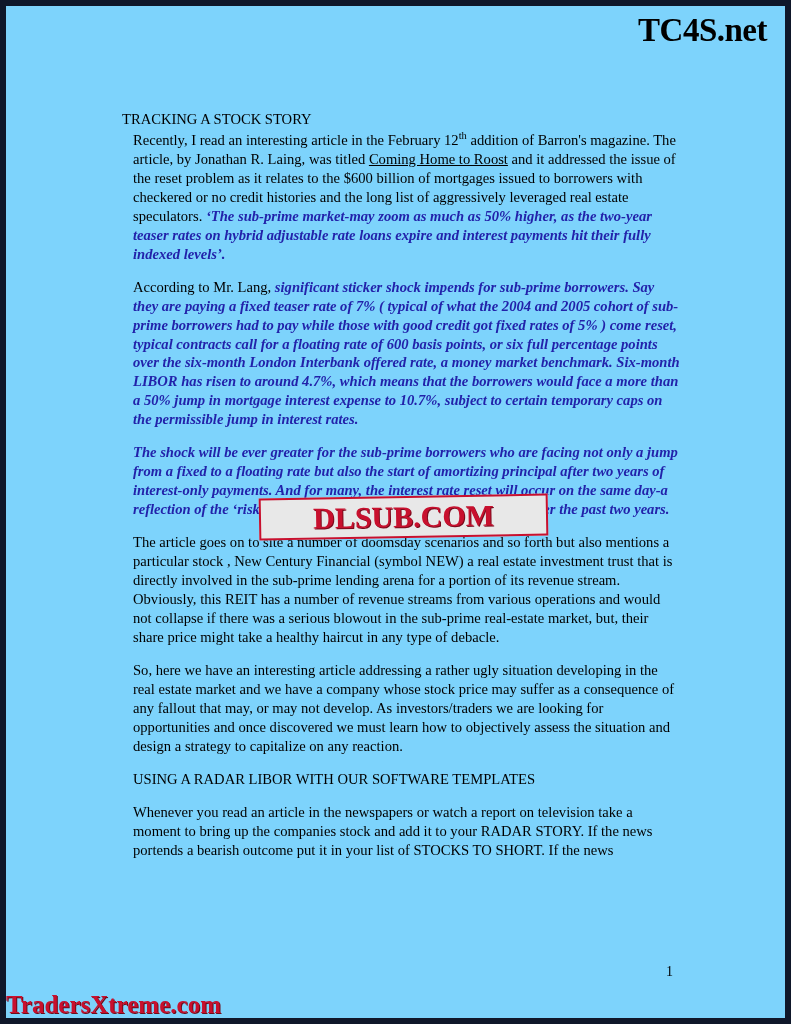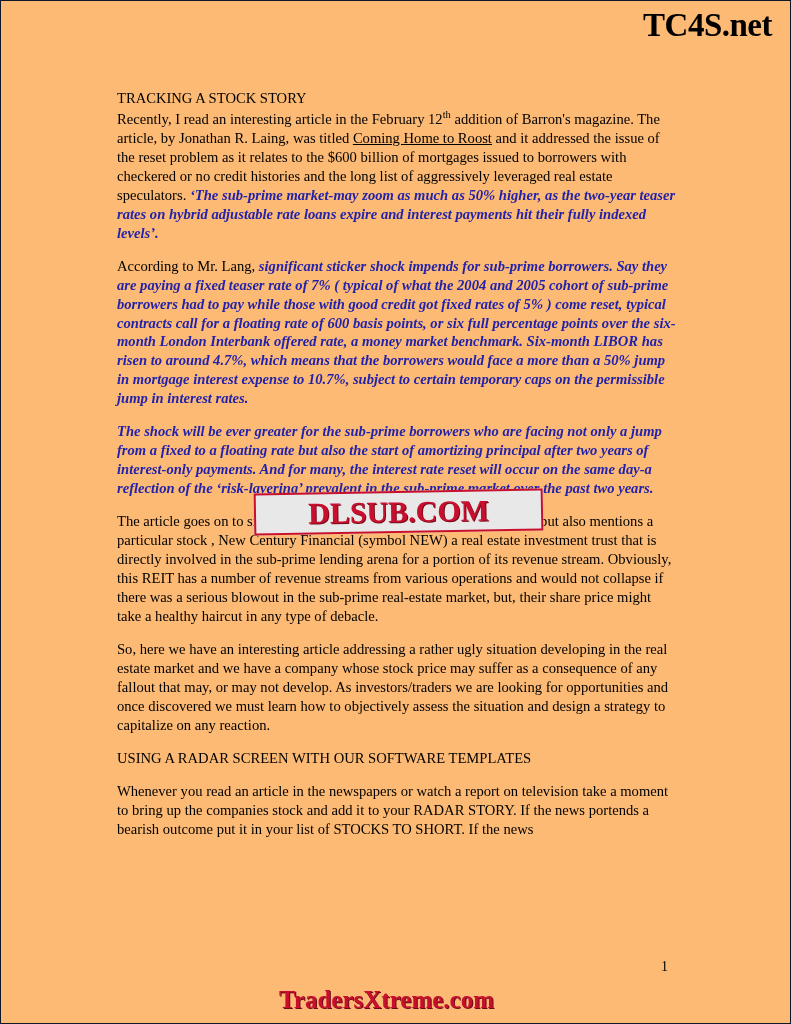--- a/index.html
+++ b/index.html
@@ -13,59 +13,59 @@
     position: relative;
     font-family: "Liberation Serif", serif;
     color: #000000;
     overflow: hidden;
   }
   .page {
     position: absolute;
     left: 0; top: 0;
     width: 791px;
     height: 1024px;
-    border: 1px solid #0f172a;
+    border: 6px solid #0f172a;
     box-sizing: border-box;
-    background: #fdba74;
+    background: #7dd3fc;
   }
   .watermark-top {
     position: absolute;
     top: 6px;
     right: 18px;
     font-family: "Liberation Serif", serif;
     font-weight: bold;
     font-size: 33px;
     color: #000000;
     letter-spacing: -0.5px;
   }
   .content {
     position: absolute;
     left: 116px;
     top: 88px;
     width: 560px;
     font-size: 14.6px;
     line-height: 1.30;
   }
   p {
-    margin: 0 0 14px 0;
+    margin: 0 0 14px 11px;
     text-align: left;
   }
   .blue-italic {
     color: #2222aa;
     font-style: italic;
     font-weight: bold;
   }
   .para-blue {
     color: #2222aa;
     font-style: italic;
     font-weight: bold;
   }
   .underline { text-decoration: underline; }
   sup { font-size: 0.72em; vertical-align: super; }
-  .heading { margin: 0 0 0 0; }
+  .heading { margin: 16px 0 0 0; }
 
   .watermark-center {
     position: absolute;
     left: 253px;
     top: 490px;
     width: 285px;
     height: 38px;
     background: #e8e8e8;
     border: 2px solid #c8102e;
     display: flex;
@@ -85,21 +85,21 @@
     position: absolute;
     left: 660px;
     top: 958px;
     font-size: 14px;
   }
   .watermark-bottom {
     position: absolute;
     left: 0;
     right: 18px;
     top: 985px;
-    text-align: center;
+    text-align: left;
     font-family: "Liberation Serif", serif;
     font-weight: bold;
     font-size: 25px;
     color: #c8102e;
     text-shadow: 1px 1px 0 #6d0b18;
   }
 </style>
 </head>
 <body>
 
@@ -115,21 +115,21 @@
 
 
     <p><span>According to Mr. Lang, </span><span class="blue-italic">significant sticker shock impends for sub-prime borrowers.  Say they are paying a fixed teaser rate of 7% ( typical of what the 2004 and 2005 cohort of sub-prime borrowers had to pay while those with good credit got fixed rates of 5% ) come reset, typical contracts call for a floating rate of 600 basis points, or six full percentage points over the six-month London Interbank offered rate, a money market benchmark.  Six-month LIBOR has risen to around 4.7%, which means that the borrowers would face a more than a 50% jump in mortgage interest expense to 10.7%, subject to certain temporary caps on the permissible jump in interest rates.</span></p>
 
     <p class="para-blue">The shock will be ever greater for the sub-prime borrowers who are facing not only a jump from a fixed to a floating rate but also the start of amortizing principal after two years of interest-only payments.  And for many, the interest rate reset will occur on the same day-a reflection of the ‘risk-layering’ prevalent in the sub-prime market over the past two years.</p>
 
     <p>The article goes on to site a number of doomsday scenarios and so forth but also mentions a particular stock , New Century Financial (symbol NEW) a real estate investment trust that is directly involved in the sub-prime lending arena for a  portion of its revenue stream. Obviously, this REIT has a number of revenue streams from various operations and would not collapse if there was a serious blowout in the sub-prime real-estate market, but, their share price might take a healthy haircut in any type of debacle.</p>
 
     <p>So, here we have an interesting article addressing a rather ugly situation developing in the real estate market and we have a company whose stock price may suffer as a consequence of any fallout that may, or may not develop. As investors/traders we are looking for opportunities and once discovered we must learn how to objectively assess the situation and design a strategy to capitalize on any reaction.</p>
 
-    <p>USING A RADAR SCREEN WITH OUR SOFTWARE TEMPLATES</p>
+    <p>USING A RADAR LIBOR WITH OUR SOFTWARE TEMPLATES</p>
 
     <p>Whenever you read an article in the newspapers or watch a report on television take a moment to bring up the companies stock and add it to your RADAR STORY. If the news portends a bearish outcome put it in your list of STOCKS TO SHORT. If the news</p>
 
   </div>
 
   <div class="watermark-center">
     <span>DLSUB.COM</span>
   </div>
 
   <div class="page-number">1</div>

